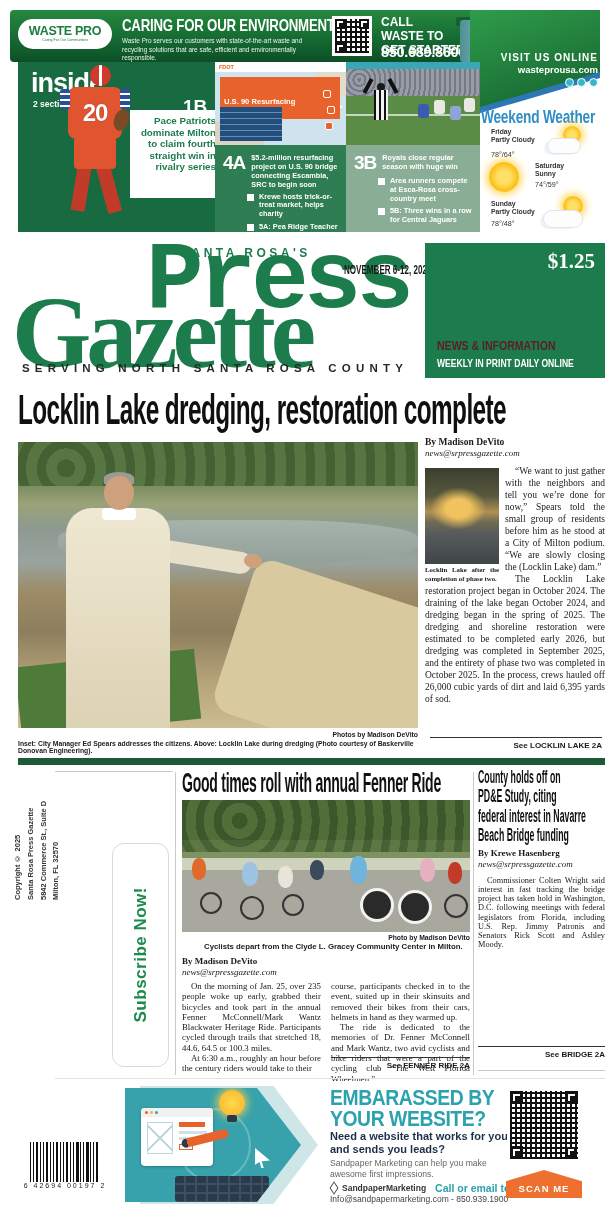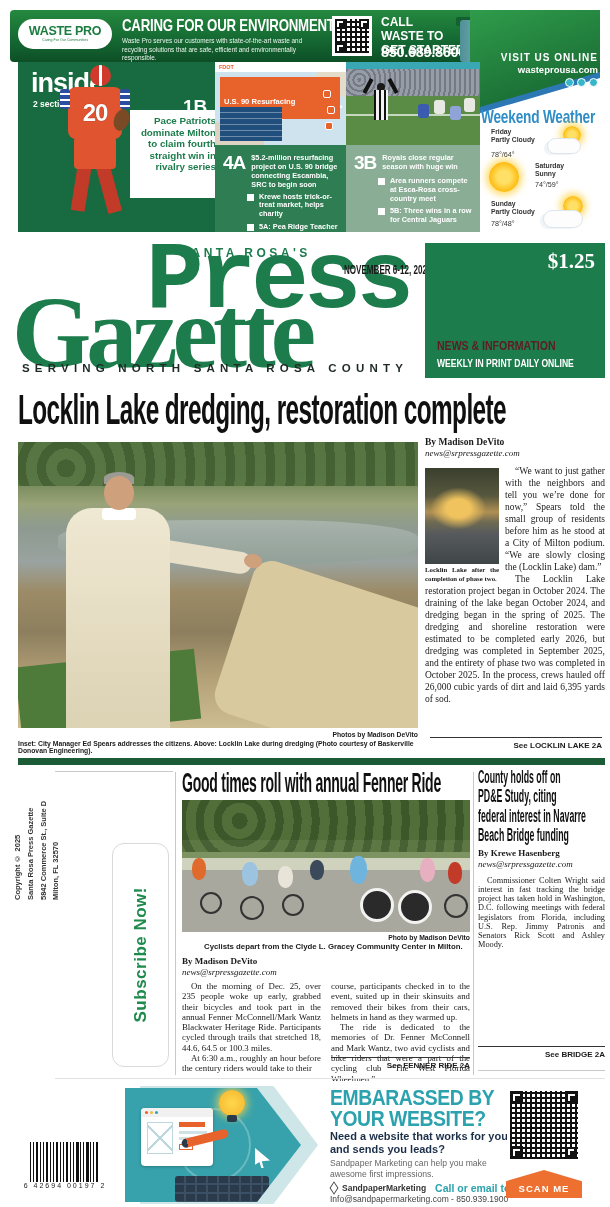--- a/index.html
+++ b/index.html
@@ -449,21 +449,21 @@
   <div class="abs wheel2" style="left:262px;top:94px;width:24px;height:24px"></div>
 </div>
 <div class="abs fen-credit">Photo by Madison DeVito</div>
 <div class="abs fen-cap">Cyclists depart from the Clyde L. Gracey Community Center in Milton.</div>
 <div class="abs fen-by">
   <div class="byline" style="font-size:9px">By Madison DeVito</div>
   <div class="email" style="margin:0">news@srpressgazette.com</div>
 </div>
 <div class="abs fencols">
   <div class="fencol">
-    <p>On the morning of Dec. 25, over 235 people woke up early, grabbed their bicycles and took part in the annual Fenner McConnell/Mark Wantz Blackwater Heritage Ride. Participants cycled through trails that stretched 18, 44.6, 64.5 or 100.3 miles.</p>
+    <p>On the morning of Jan. 25, over 235 people woke up early, grabbed their bicycles and took part in the annual Fenner McConnell/Mark Wantz Blackwater Heritage Ride. Participants cycled through trails that stretched 18, 44.6, 64.5 or 100.3 miles.</p>
     <p>At 6:30 a.m., roughly an hour before the century riders would take to their</p>
   </div>
   <div class="fencol">
     <p style="text-indent:0">course, participants checked in to the event, suited up in their skinsuits and removed their bikes from their cars, helmets in hand as they warmed up.</p>
     <p>The ride is dedicated to the memories of Dr. Fenner McConnell and Mark Wantz, two avid cyclists and bike riders that were a part of the cycling club “The West Florida Wheelmen.”</p>
   </div>
 </div>
 <div class="abs jumprule" style="left:331px;top:1057px;width:139px"></div>
 <div class="abs jump" style="left:331px;top:1061px;width:139px">See FENNER RIDE 2A</div>
 

